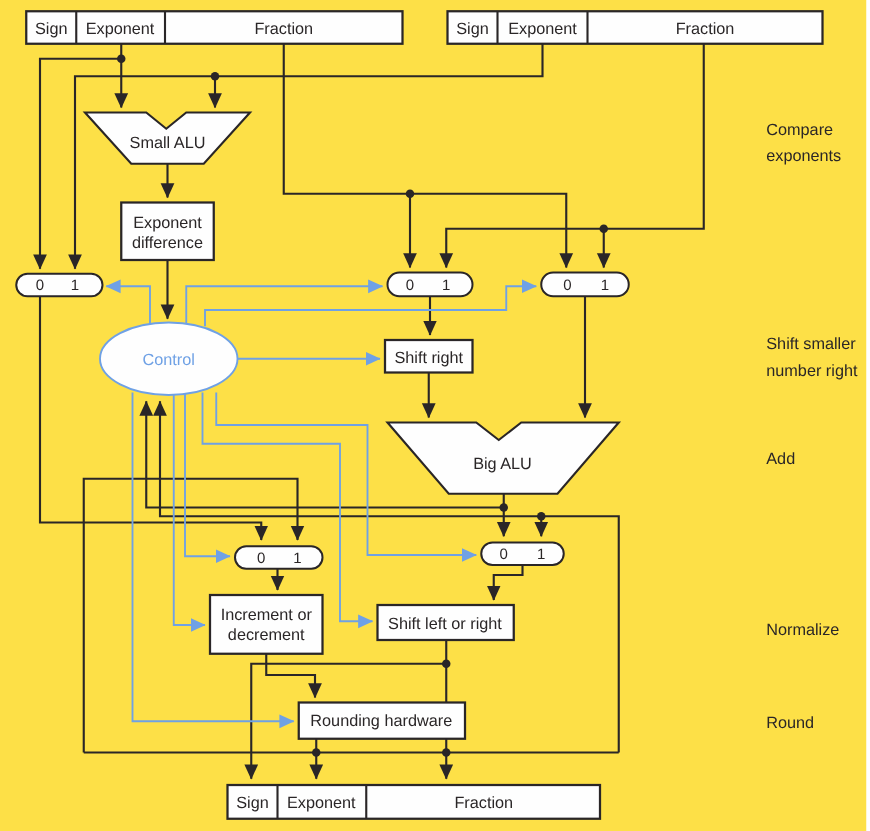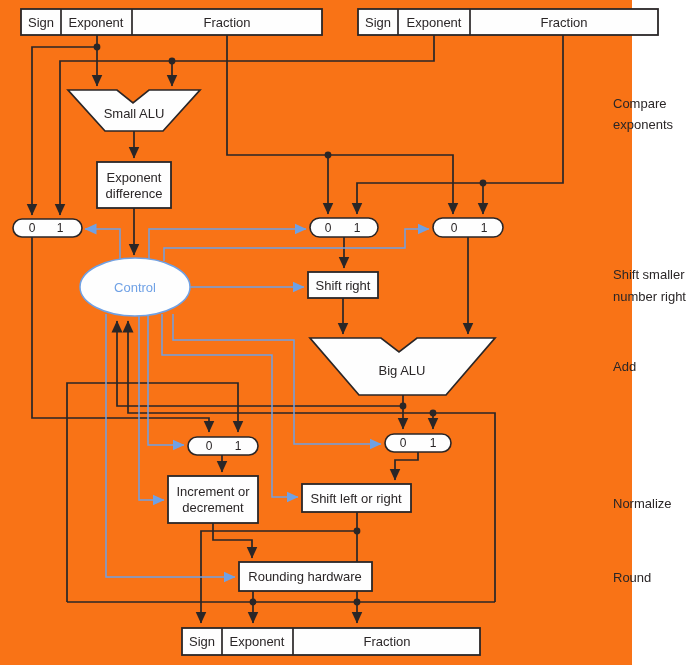--- a/index.html
+++ b/index.html
@@ -1,17 +1,17 @@
 <!DOCTYPE html>
 <html><head>
 <meta charset="utf-8">
 <style>
   html,body{margin:0;padding:0;background:#ffffff;}
   .figure-wrap{
-    width:632px;height:665px;background:#f97316;position:relative;
+    width:693px;height:665px;background:#fde047;position:relative;
     font-family:"Liberation Sans", sans-serif;
   }
   svg{display:block;}
   
   .k{stroke:#2a2627;stroke-width:1.7;fill:none;}
   .b{stroke:#6fa1e5;stroke-width:1.5;fill:none;}
   
   .box{stroke:#2a2627;stroke-width:1.8;fill:#fefefe;}
   .alu{stroke:#2a2627;stroke-width:1.7;fill:#fefefe;}
   .mux{stroke:#2a2627;stroke-width:1.6;fill:#fefefe;}

